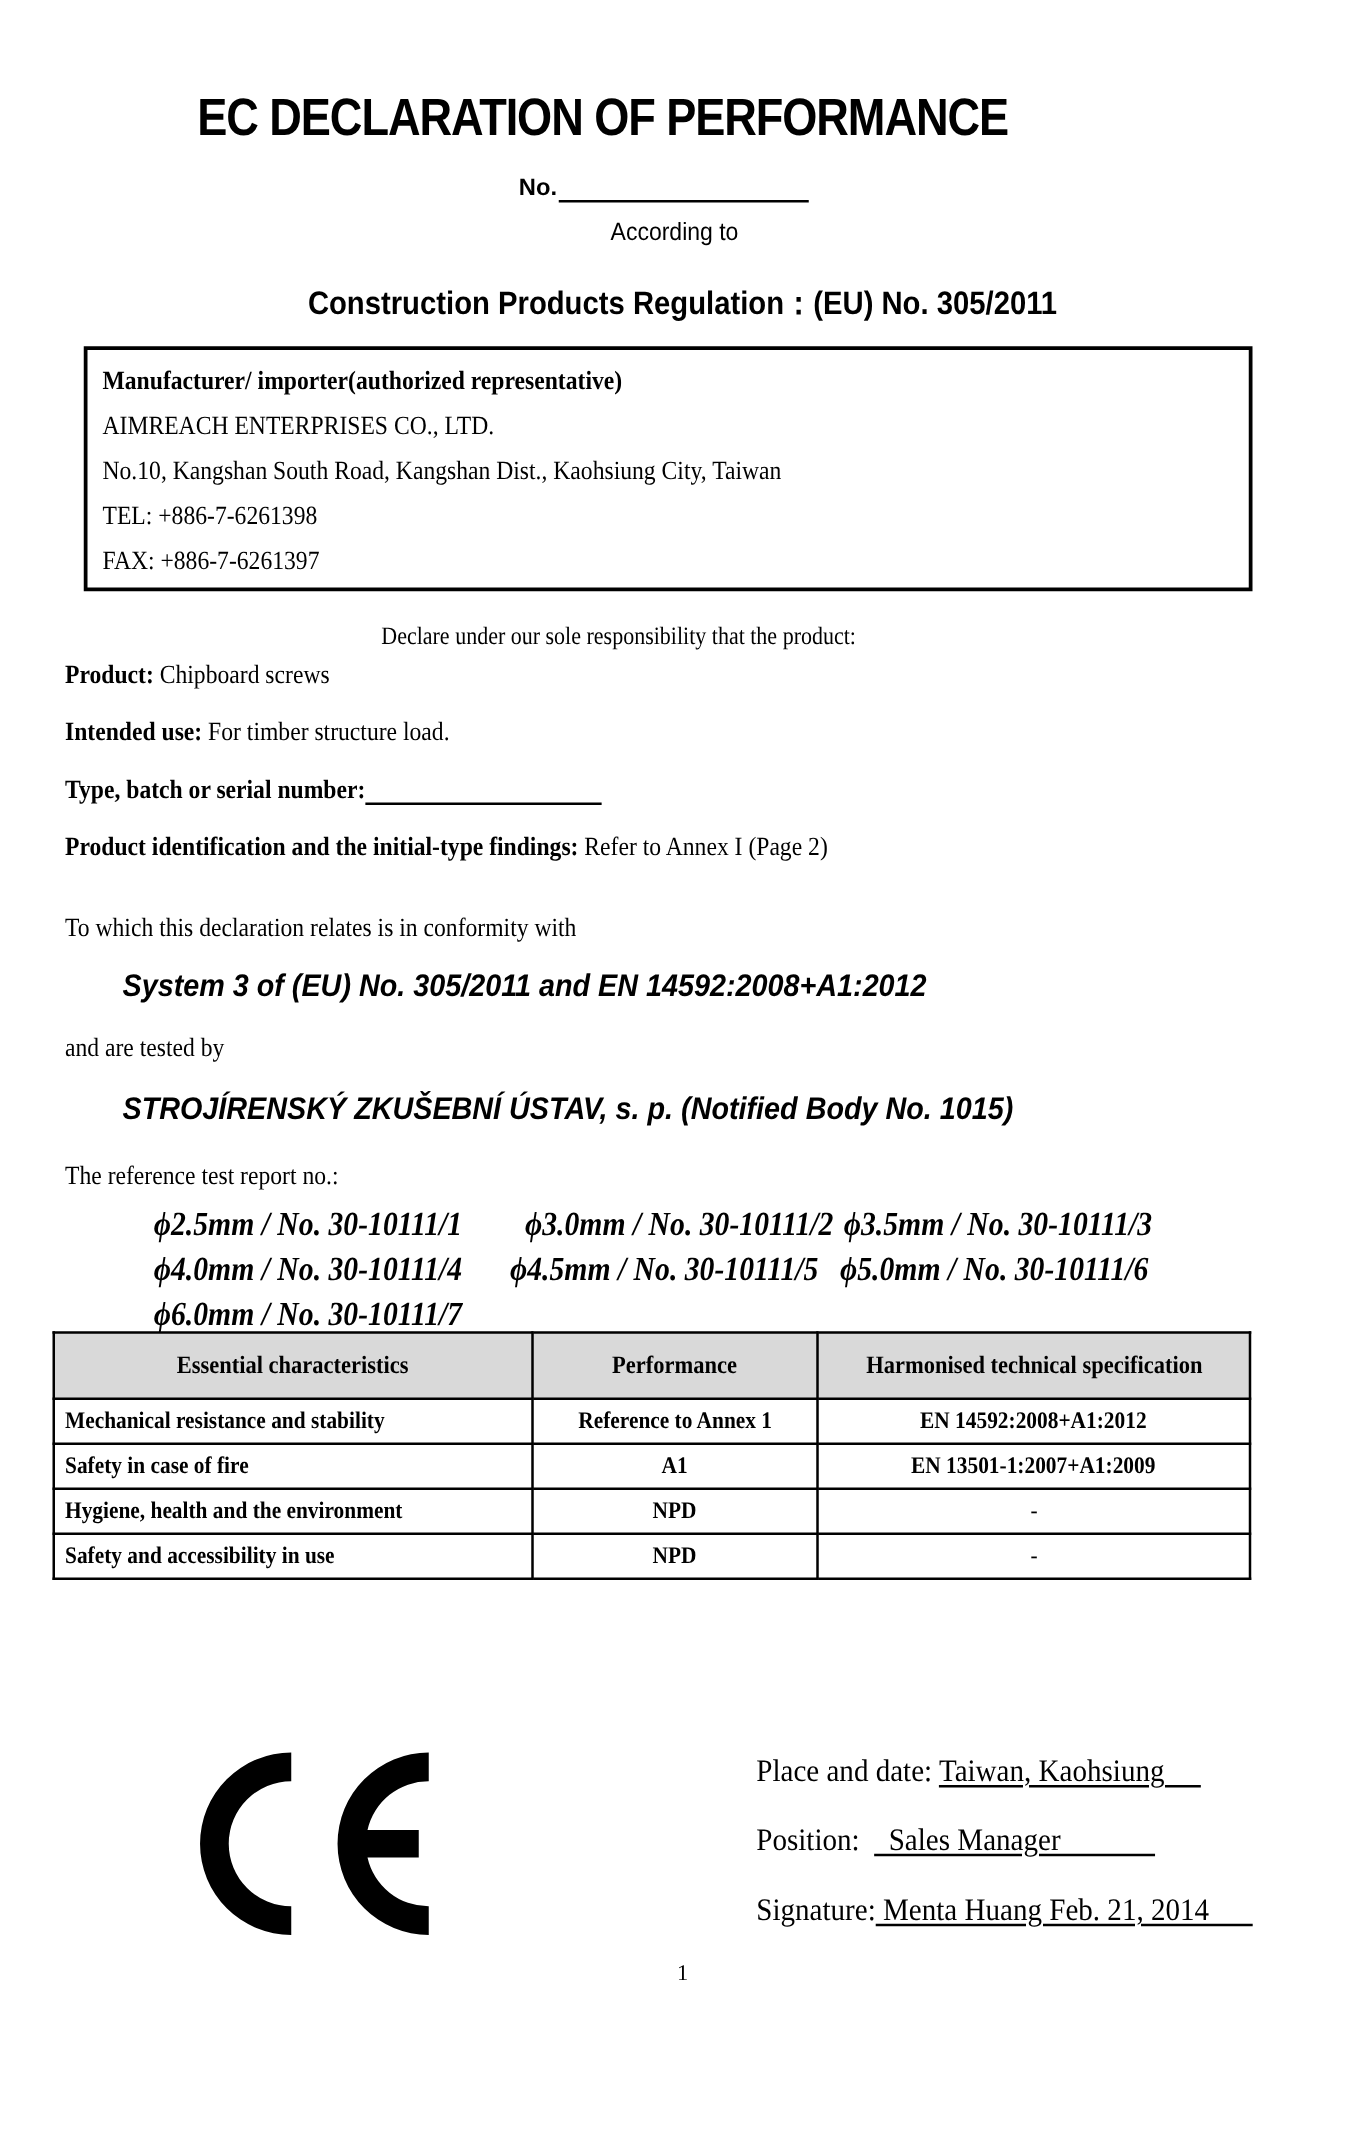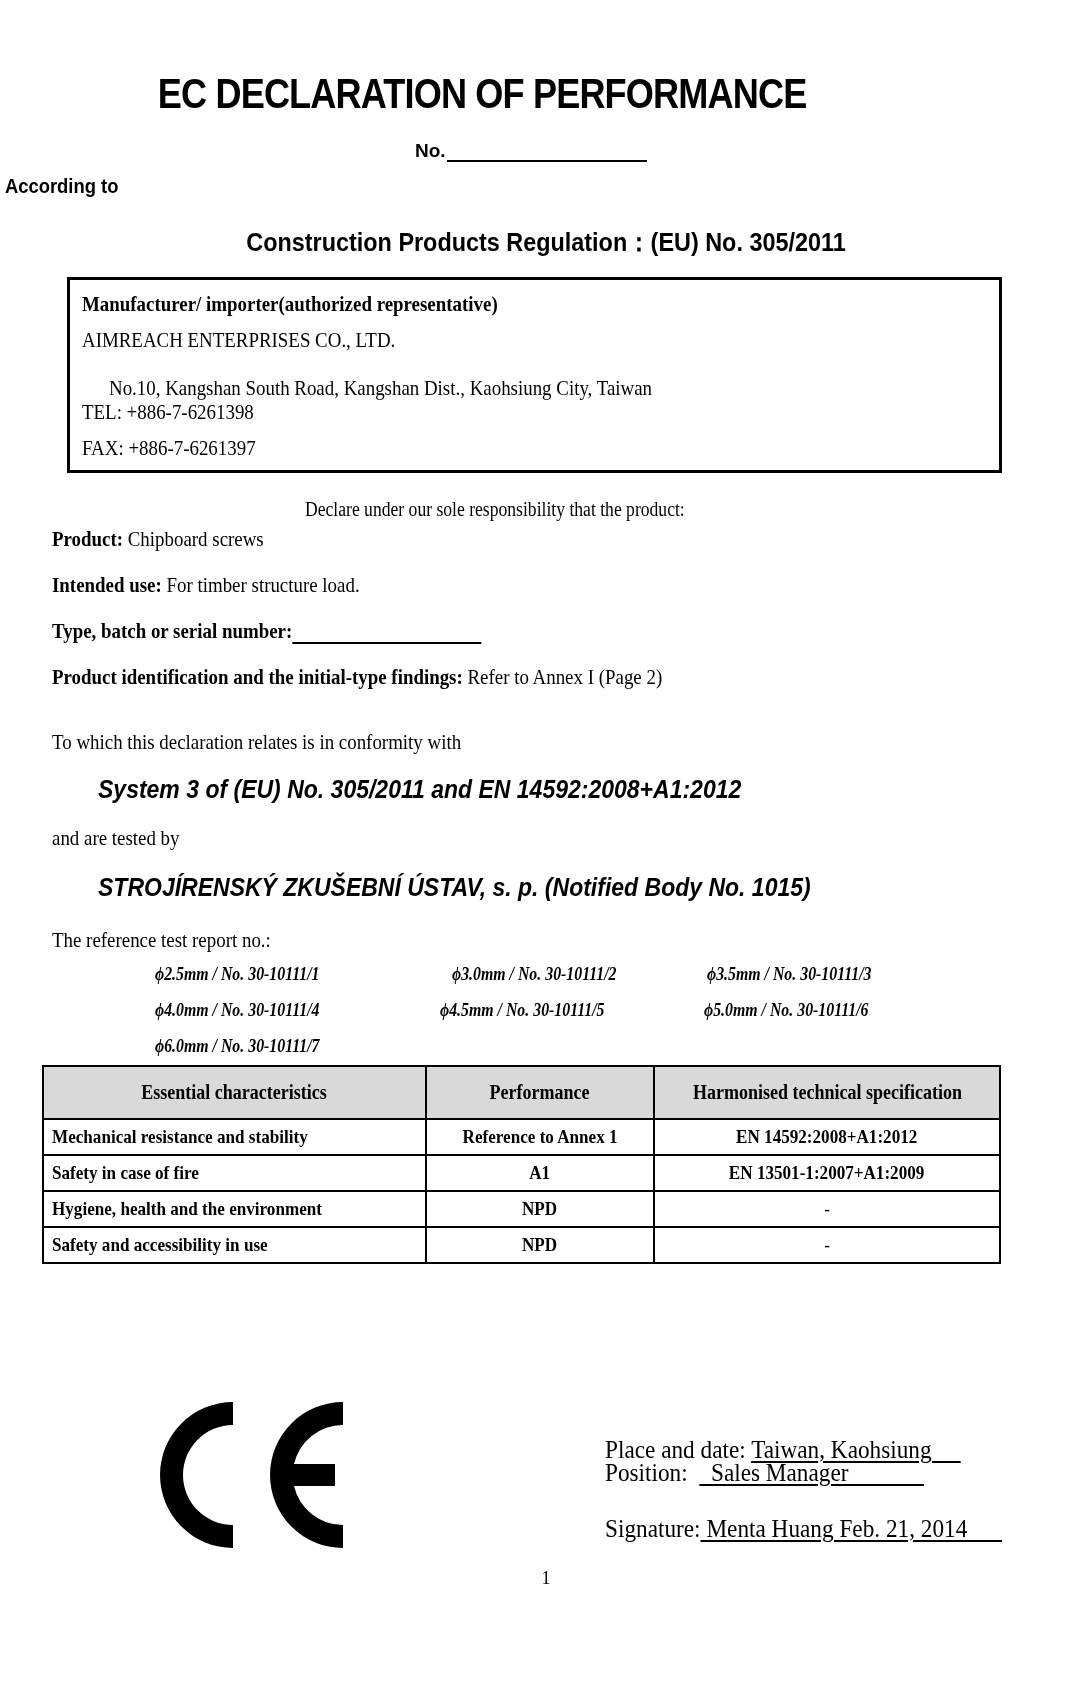--- a/index.html
+++ b/index.html
@@ -6,37 +6,37 @@
   body { width: 1092px; height: 1708px; position: relative; overflow: hidden; color: #000; }
   .abs { position: absolute; white-space: nowrap; }
   .sans { font-family: "Liberation Sans", "DejaVu Sans", sans-serif; }
   .serif { font-family: "Liberation Serif", "DejaVu Serif", serif; }
   .cond { display: inline-block; transform-origin: left center; }
 
   #title { left: 0; width: 964px; top: 70px; text-align: center; font-size: 42px; font-weight: bold; letter-spacing: -1px; }
   #title span { display: inline-block; transform: scaleX(0.86); }
   #doc-no { left: 415px; top: 140px; font-size: 19px; font-weight: bold; }
   #doc-no .line { display: inline-block; width: 200px; border-bottom: 2px solid #000; height: 18px; vertical-align: bottom; margin-left: 1px; }
-  #according { left: 0; width: 1080px; top: 175px; text-align: left; font-size: 20px; font-weight: bold; }
+  #according { left: 0; width: 1080px; top: 175px; text-align: center; font-size: 20px; font-weight: normal; }
   #according span { display: inline-block; transform: scaleX(0.92); }
   #regulation { left: 0; width: 1092px; top: 225px; text-align: center; font-size: 26px; font-weight: bold; }
   #regulation span { display: inline-block; transform: scaleX(0.9); }
 
   #mfr-box { position: absolute; left: 67px; top: 277px; width: 935px; height: 196px; border: 3px solid #000; box-sizing: border-box; }
   .mfr-line { position: absolute; left: 12px; font-size: 21px; white-space: nowrap; }
   .mfr-line span { display: inline-block; transform: scaleX(0.9); transform-origin: left center; }
 
   .body-line { left: 52px; font-size: 21px; }
   .body-line .inner { display: inline-block; transform: scaleX(0.9); transform-origin: left center; }
   .blank-line { display: inline-block; width: 210px; border-bottom: 2px solid #000; height: 20px; vertical-align: bottom; }
 
   .big-italic { font-size: 25px; font-weight: bold; font-style: italic; }
   .big-italic span { display: inline-block; transform: scaleX(0.92); transform-origin: left center; }
 
-  .report { font-size: 18px; font-weight: bold; font-style: italic; margin-left: 32px; }
+  .report { font-size: 27px; font-weight: bold; font-style: italic; }
   .report span { display: inline-block; transform: scaleX(0.88); transform-origin: left center; }
 
   #perf-table { position: absolute; left: 42px; top: 1065px; width: 959px; border-collapse: collapse; border: 2px solid #000; }
   #perf-table th, #perf-table td { border: 2px solid #000; font-family: "Liberation Serif", "DejaVu Serif", serif; font-weight: bold; font-size: 19px; padding: 0 8px; white-space: nowrap; }
   #perf-table th { background: #d9d9d9; height: 51px; text-align: center; font-size: 20px; }
   #perf-table td { height: 34px; }
   #perf-table td.c { text-align: center; }
   #perf-table .sq { display: inline-block; transform: scaleX(0.9); }
   #perf-table td:first-child .sq { transform-origin: left center; }
 
@@ -54,21 +54,21 @@
 <div id="title" class="abs sans"><span>EC DECLARATION OF PERFORMANCE</span></div>
 <div id="doc-no" class="abs sans">
   <span>No.</span><span class="line"></span>
 </div>
 <div id="according" class="abs sans"><span>According to</span></div>
 <div id="regulation" class="abs sans"><span>Construction Products Regulation：(EU) No. 305/2011</span></div>
 
 <div id="mfr-box" class="serif">
   <div class="mfr-line" style="top:12px; font-weight:bold;"><span>Manufacturer/ importer(authorized representative)</span></div>
   <div class="mfr-line" style="top:48px;"><span>AIMREACH ENTERPRISES CO., LTD.</span></div>
-  <div class="mfr-line" style="top:96px;margin-left:27px;"><span>No.10, Kangshan South Road, Kangshan Dist., Kaohsiung City, Taiwan</span></div>
+  <div class="mfr-line" style="top:84px;"><span>No.10, Kangshan South Road, Kangshan Dist., Kaohsiung City, Taiwan</span></div>
   <div class="mfr-line" style="top:120px;"><span>TEL: +886-7-6261398</span></div>
   <div class="mfr-line" style="top:156px;"><span>FAX: +886-7-6261397</span></div>
 </div>
 
 <div class="abs serif" style="left:305px; top:498px; font-size:20px;"><span class="cond" style="transform:scaleX(0.88);">Declare under our sole responsibility that the product:</span></div>
 
 <div class="abs serif body-line" style="top:527px;">
   <span class="inner"><b>Product:</b><span> Chipboard screws</span></span>
 </div>
 <div class="abs serif body-line" style="top:573px;">
@@ -130,21 +130,21 @@
       <td class="c"><span class="sq" style="font-weight:normal;">-</span></td>
     </tr>
   </tbody>
 </table>
 
 <svg id="ce-mark" viewBox="0 0 200 150">
   <path d="M 73 2 A 73 73 0 0 0 73 148 L 73 125 A 50 50 0 0 1 73 25 Z" fill="#000"></path>
   <path d="M 183 2 A 73 73 0 0 0 183 148 L 183 125 A 50 50 0 0 1 134 86 L 175 86 L 175 64 L 134 64 A 50 50 0 0 1 183 25 Z" fill="#000"></path>
 </svg>
 
-<div class="abs serif sign-line" style="top:1404px;margin-top:32px;">
+<div class="abs serif sign-line" style="top:1404px;">
   <span class="inner"><span>Place and date: </span><span class="u">Taiwan, Kaohsiung&nbsp;&nbsp;&nbsp;&nbsp;&nbsp;</span></span>
 </div>
 <div class="abs serif sign-line" style="top:1459px;">
   <span class="inner"><span>Position:&nbsp;&nbsp;</span><span class="u">&nbsp;&nbsp;Sales Manager&nbsp;&nbsp;&nbsp;&nbsp;&nbsp;&nbsp;&nbsp;&nbsp;&nbsp;&nbsp;&nbsp;&nbsp;&nbsp;</span></span>
 </div>
 <div class="abs serif sign-line" style="top:1515px;">
   <span class="inner"><span>Signature:</span><span class="u"> Menta Huang Feb. 21, 2014&nbsp;&nbsp;&nbsp;&nbsp;&nbsp;&nbsp;</span></span>
 </div>
 
 <div id="page-num" class="abs serif">1</div>

